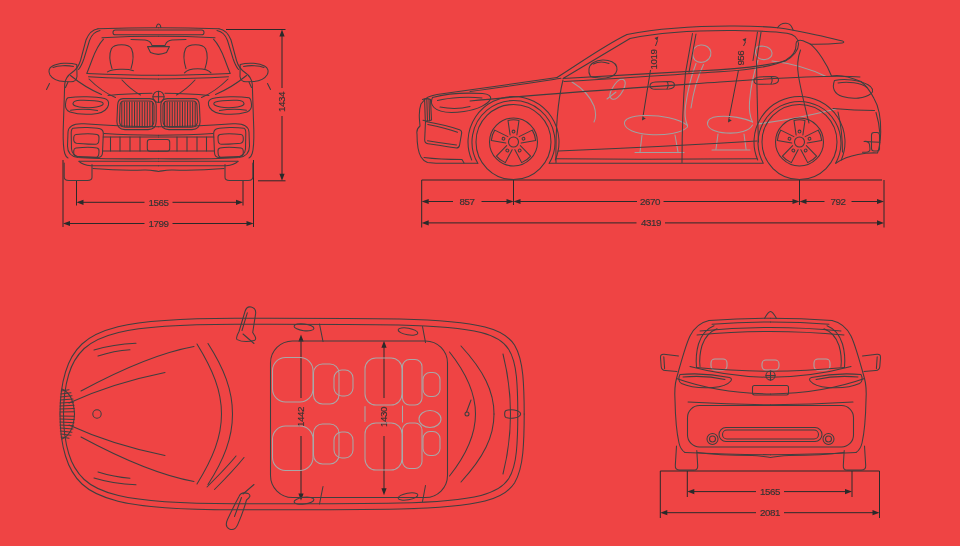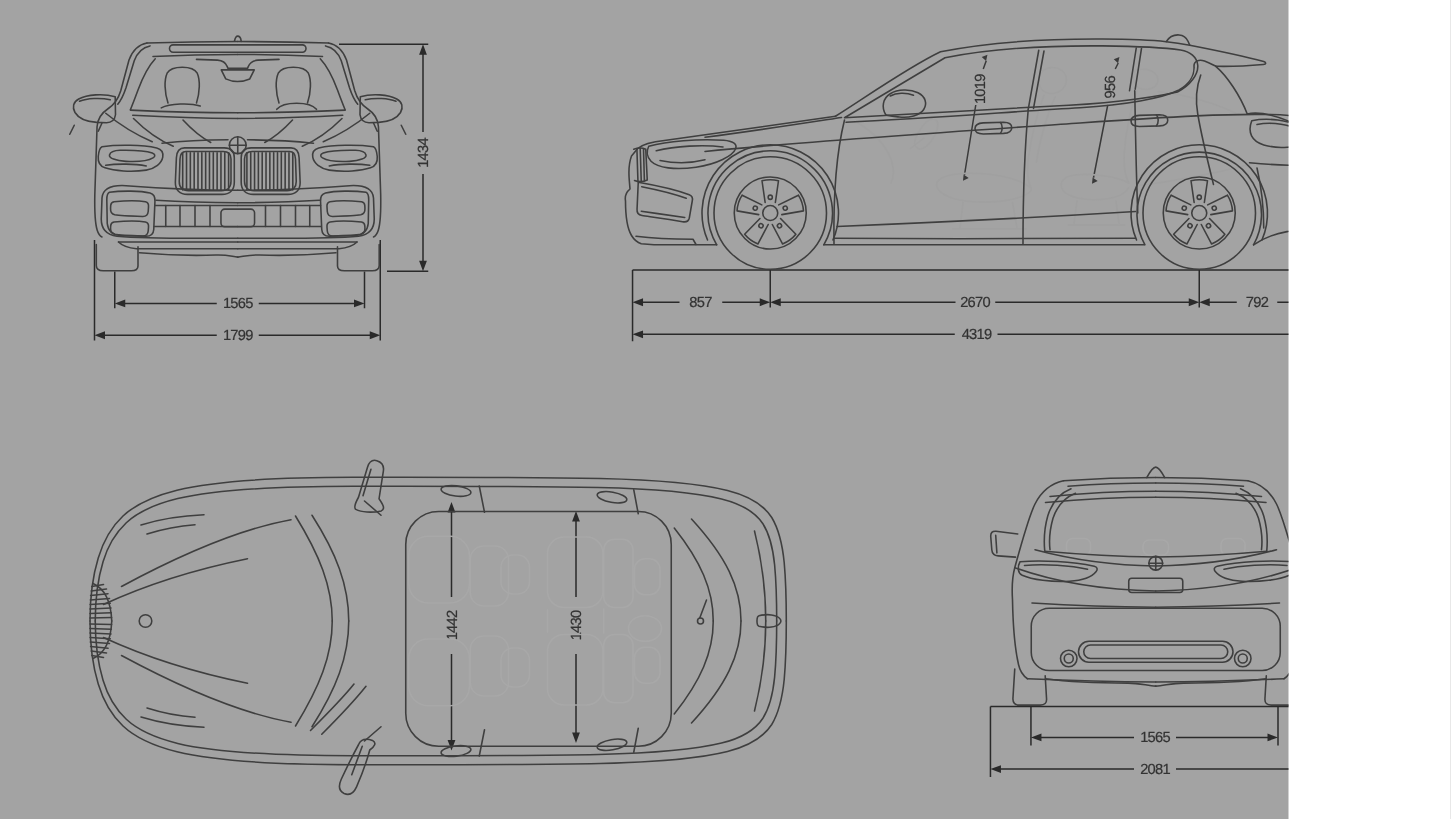--- a/index.html
+++ b/index.html
@@ -1,16 +1,16 @@
 <!DOCTYPE html>
 <html><head>
 <meta charset="utf-8">
 <style>
   html,body{margin:0;padding:0;background:#ffffff;}
-  #stage{position:relative;width:859px;height:546px;background:#a3a3a3;overflow:hidden;}
+  #stage{position:relative;width:960px;height:546px;background:#ef4444;overflow:hidden;}
   svg{position:absolute;left:0;top:0;}
   .dimtxt{font-family:"Liberation Sans",sans-serif;font-size:9.8px;letter-spacing:-0.5px;fill:#333;stroke:#333;stroke-width:0.15px;}
 </style>
 </head>
 <body>
 <div id="stage">
 <svg width="967" height="546" viewBox="0 0 967 546">
 
   <g id="dims" stroke="#2a2a2a" stroke-width="1" fill="none">
 

